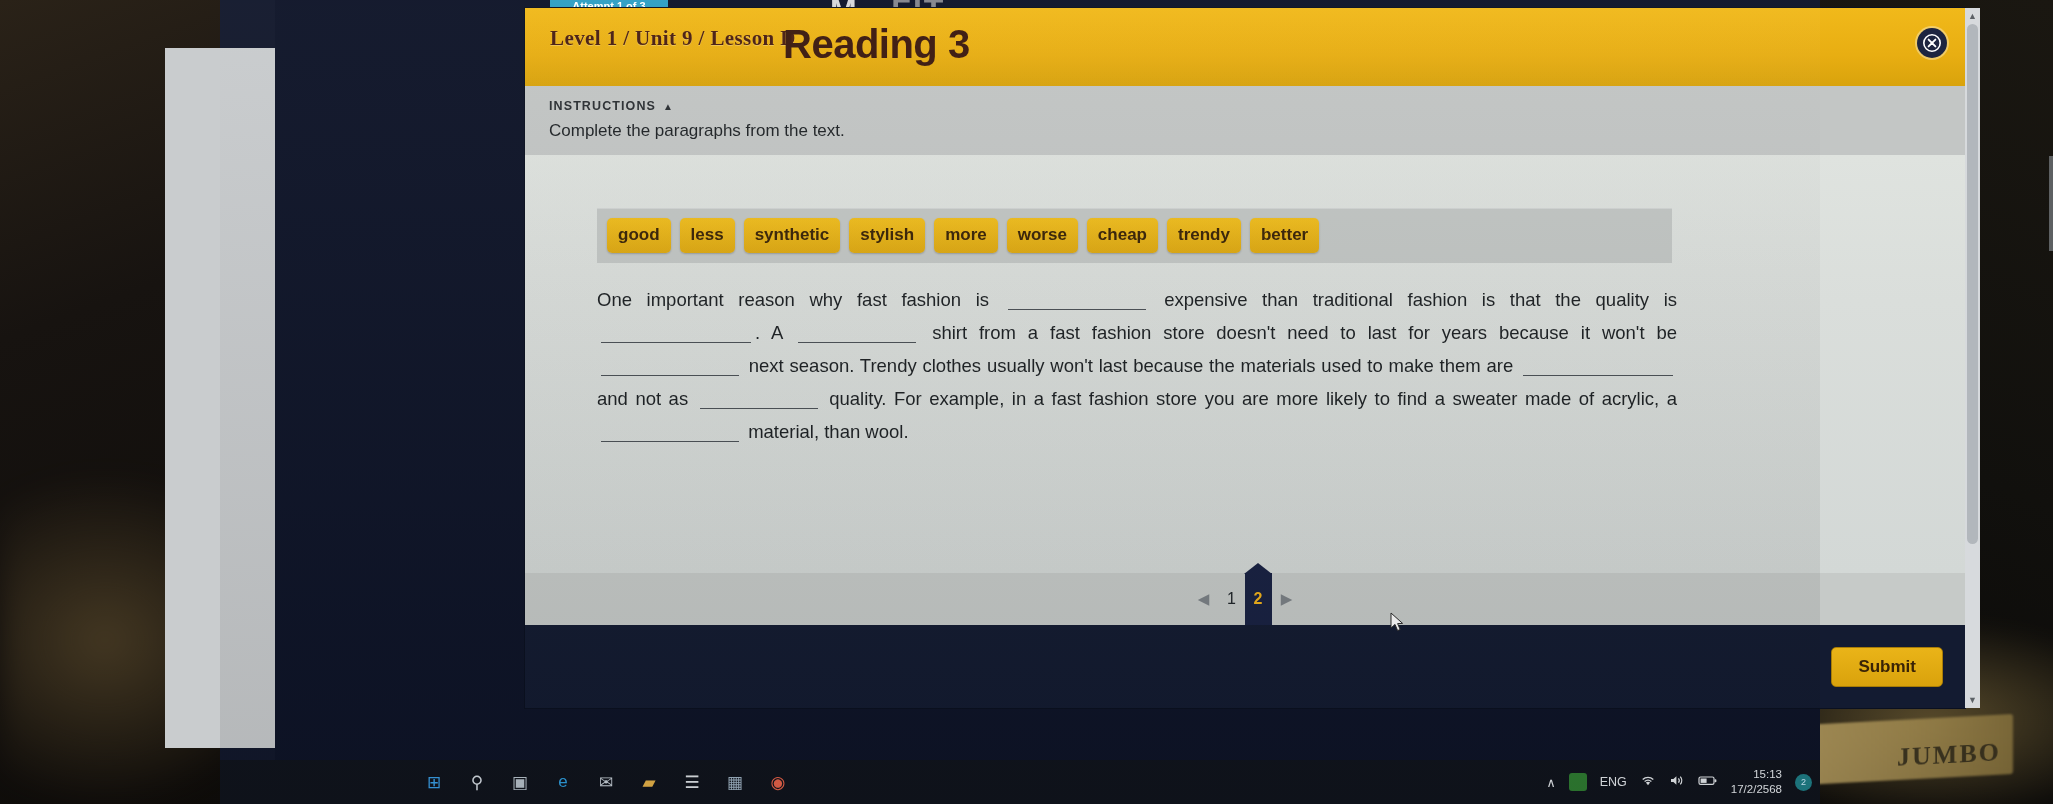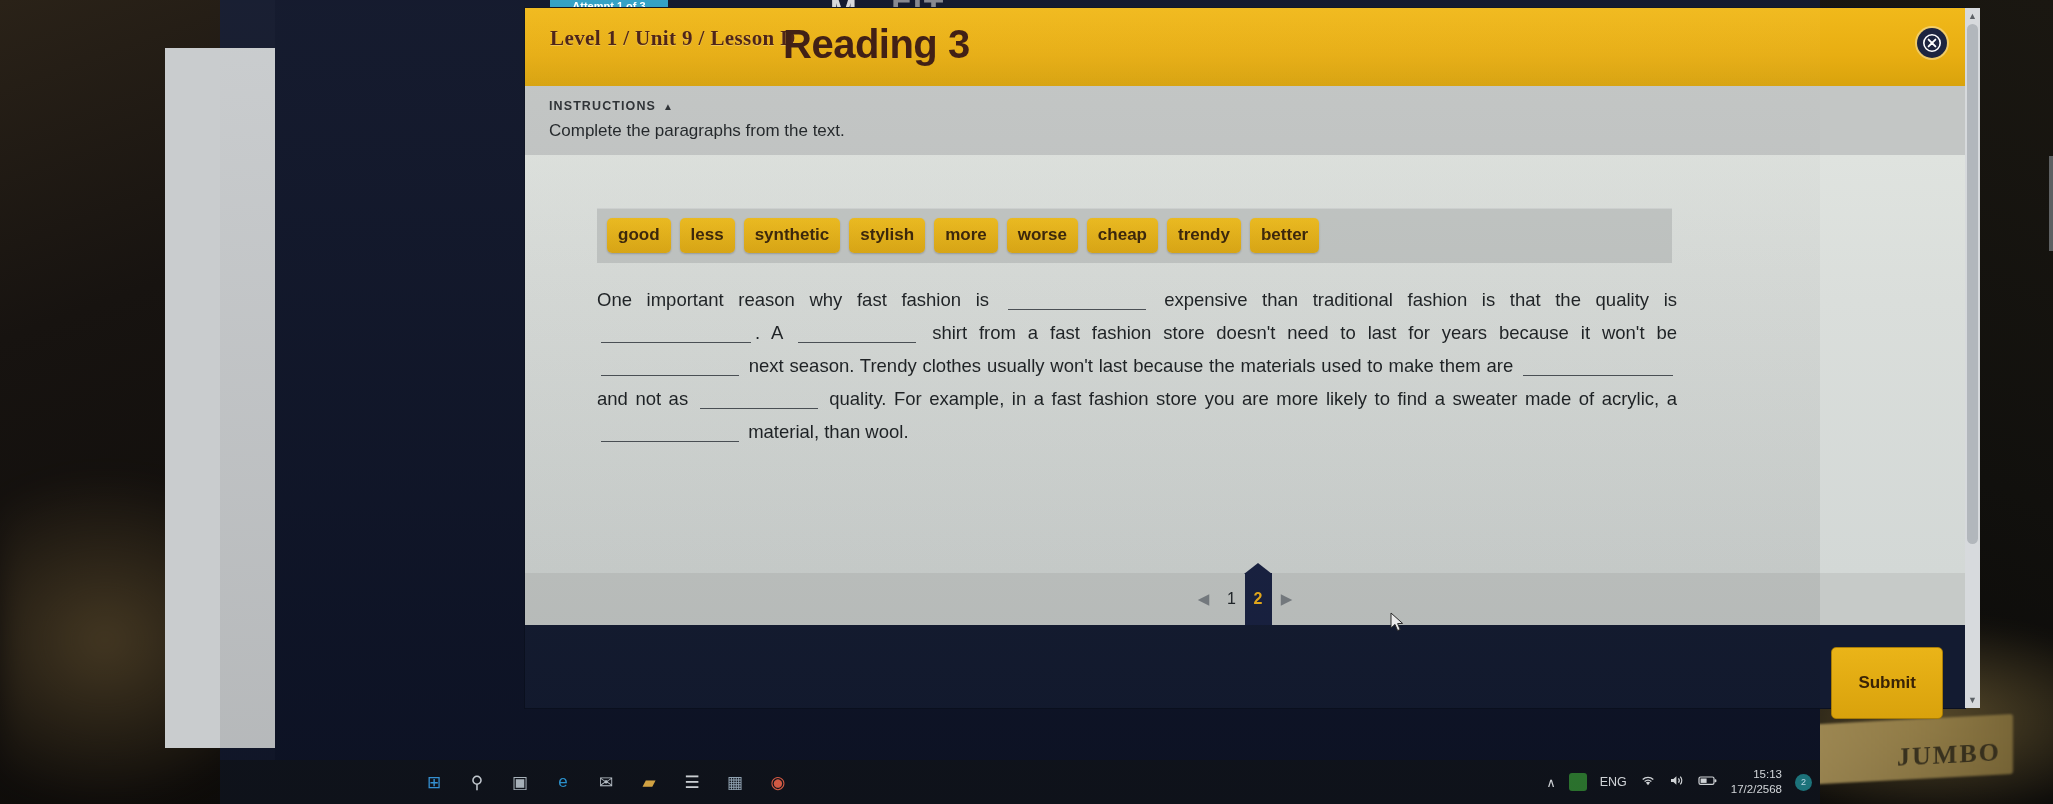--- a/index.html
+++ b/index.html
@@ -198,21 +198,21 @@
 
   
   .app-footer {
     position:absolute; left:0; top:617px; width:1440px; height:83px;
     background:#131b31;
   }
   .submit-btn {
     position:absolute; right:22px; top:22px;
     background:linear-gradient(180deg,#eab418,#d9a20c);
     color:#3a2306; font-size:17px; font-weight:bold;
-    padding:25px 26px; border-radius:5px; border:1px solid #a87c06;
+    padding:9px 26px; border-radius:5px; border:1px solid #a87c06;
     cursor:pointer;
   }
 
   
   .vscroll {
     position:absolute; right:-15px; top:0; width:15px; height:700px;
     background:#d7dadd;
   }
   .vscroll .thumb{
     position:absolute; left:2px; top:16px; width:11px; height:520px;

